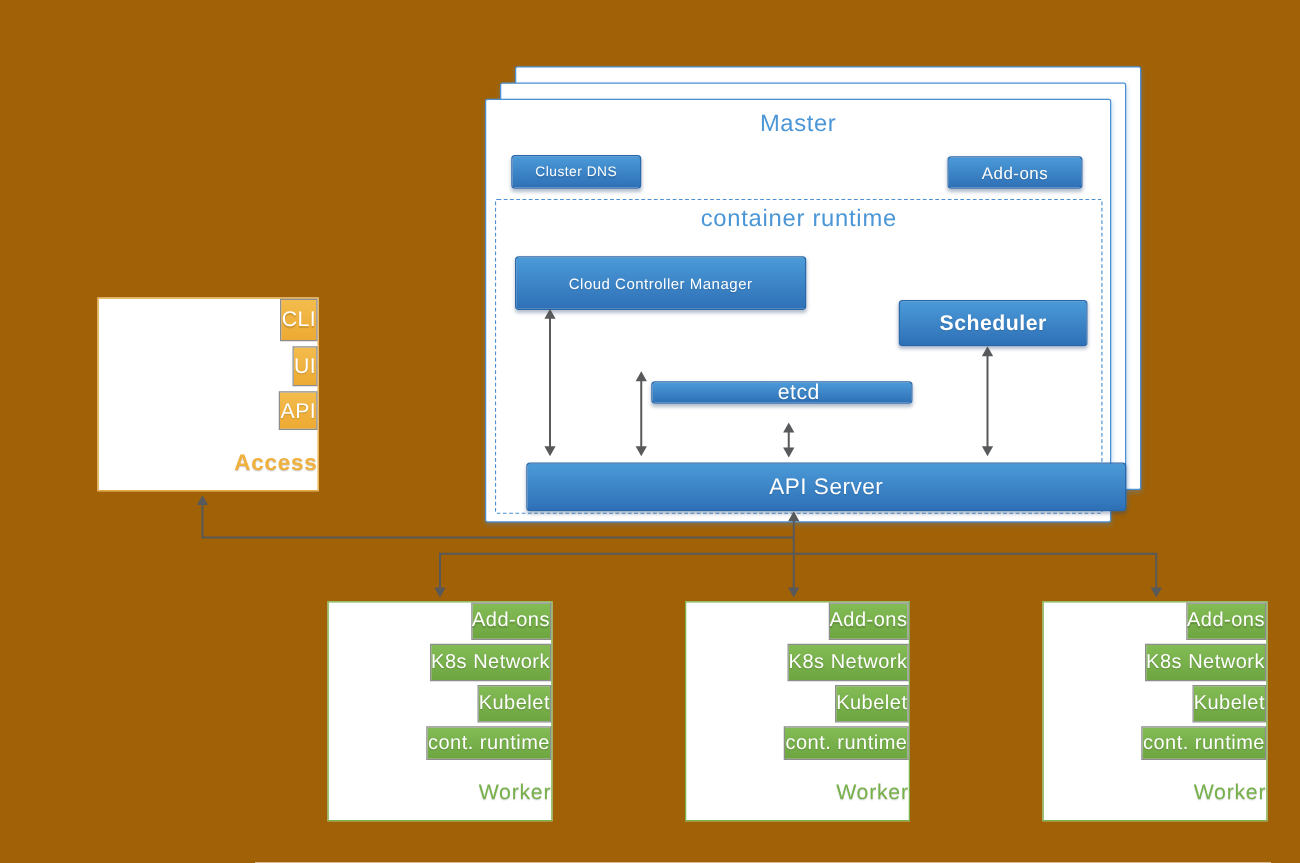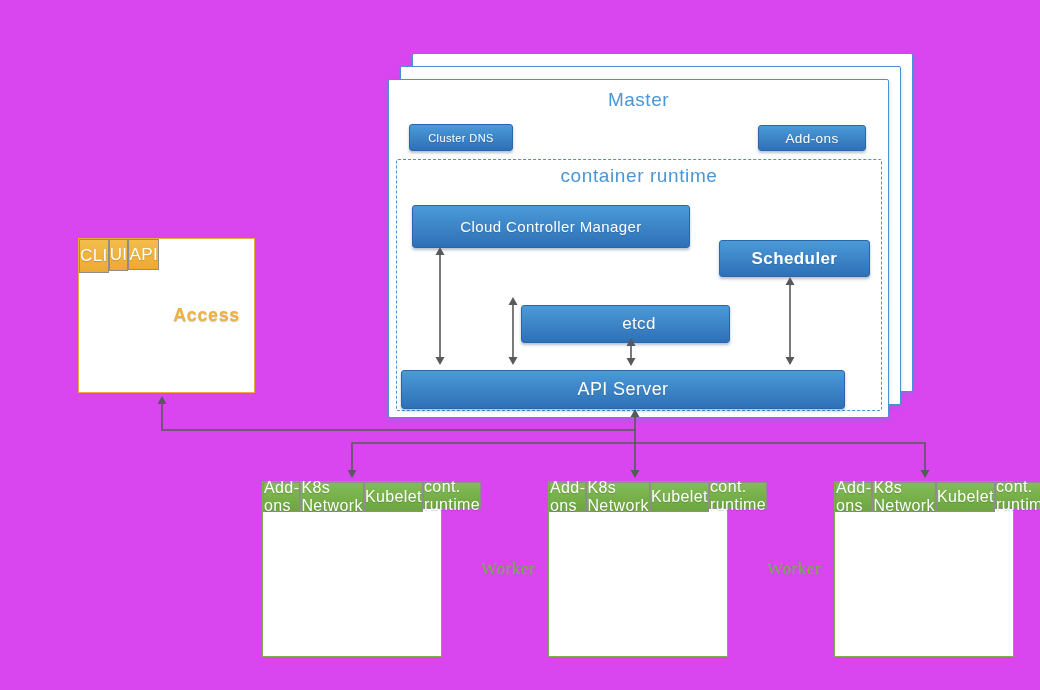--- a/index.html
+++ b/index.html
@@ -1,18 +1,18 @@
 <!DOCTYPE html>
 <html><head>
 <meta charset="utf-8">
 <style>
   html,body { margin:0; padding:0; background:#ffffff; }
   * { box-sizing:border-box; }
   .canvas {
-    position:relative; width:1040px; height:690px; background:#d946ef; overflow:hidden;
+    position:relative; width:1040px; height:690px; background:#a16207; overflow:hidden;
     font-family:"Liberation Sans","DejaVu Sans",sans-serif;
   }
 
   
   .master-layer {
     position:absolute; width:501px; height:339px; background:#ffffff;
     border:1.5px solid #4a90d2; border-radius:2px;
     box-shadow:0 2px 4px rgba(74,144,210,0.35);
   }
   #master-back2 { left:412px; top:53px; z-index:1; }
@@ -34,30 +34,30 @@
   #btn-addons-master { left:369px; top:45px; width:108px; height:26px; font-size:13.5px; }
 
   .dashed-box {
     position:absolute; left:7px; top:79px; width:486px; height:252px;
     border:1.5px dashed #4a90d2; border-radius:2px;
   }
   .cr-title {
     position:absolute; top:5px; left:0; width:100%; text-align:center;
     font-size:19px; letter-spacing:0.6px; color:#4a96d6;
   }
-  #box-ccm       { left:15px;  top:45px;  width:278px; height:43px; font-size:15px; }
+  #box-ccm       { left:15px;  top:45px;  width:233px; height:43px; font-size:12px; }
   #box-scheduler { left:322px; top:80px;  width:151px; height:37px; font-size:17px;font-weight:bold; }
   #box-cm        { left:69px;  top:100px; width:221px; height:38px; font-size:16px; }
-  #box-etcd      { left:124px; top:145px; width:209px; height:38px; font-size:17px;padding-left:27px; }
-  #box-api       { left:4px;  top:210px; width:444px; height:39px; font-size:18px; }
+  #box-etcd      { left:124px; top:145px; width:209px; height:18px; font-size:17px;padding-left:27px; }
+  #box-api       { left:24px;  top:210px; width:480px; height:39px; font-size:18px; }
 
   
   .stack-node {
-    position:absolute; background:#ffffff; display:flex; flex-direction:row;
-    z-index:4; padding:0;
+    position:absolute; background:#ffffff; display:flex; flex-direction:column;
+    z-index:4; padding:0;align-items:flex-end;
   }
   .access-node { left:78px; top:238px; width:177px; height:155px; border:1px solid #e9ab3e; }
   .worker-node { top:481px; width:180px; height:176px; border:1px solid #79b14b; }
   #worker-1 { left:262px; }
   #worker-2 { left:548px; }
   #worker-3 { left:834px; }
 
   .stack-bar {
     display:flex; align-items:center; justify-content:center;
     color:#ffffff; border:1px solid #8d8d8d;
@@ -67,21 +67,21 @@
   .access-node .bar-orange:nth-child(2) { height:32px; }
   .access-node .bar-orange:nth-child(3) { height:31px; }
   .bar-green  { background:linear-gradient(#83bb55,#6da541); height:30px; margin-bottom:3px; font-size:16px; }
   .worker-node .bar-green:nth-child(4) { height:27px; }
 
   .node-label {
     flex:1; display:flex; align-items:center; justify-content:center;
     letter-spacing:0.6px; text-shadow:0 1px 1px rgba(130,130,130,0.45);
   }
   .access-label { color:#f0b13e; font-size:18px;font-weight:bold; }
-  .worker-label { color:#77b14a; font-size:17px;font-family:Liberation Serif, serif; }
+  .worker-label { color:#77b14a; font-size:17px; }
 
   
   #connectors { position:absolute; left:0; top:0; z-index:10; pointer-events:none; }
   .conn line, .conn path.l { stroke:#58595b; stroke-width:1.6; fill:none; }
   .conn path.h { fill:#58595b; stroke:none; }
 </style>
 </head>
 <body>
 
 <div class="canvas">

